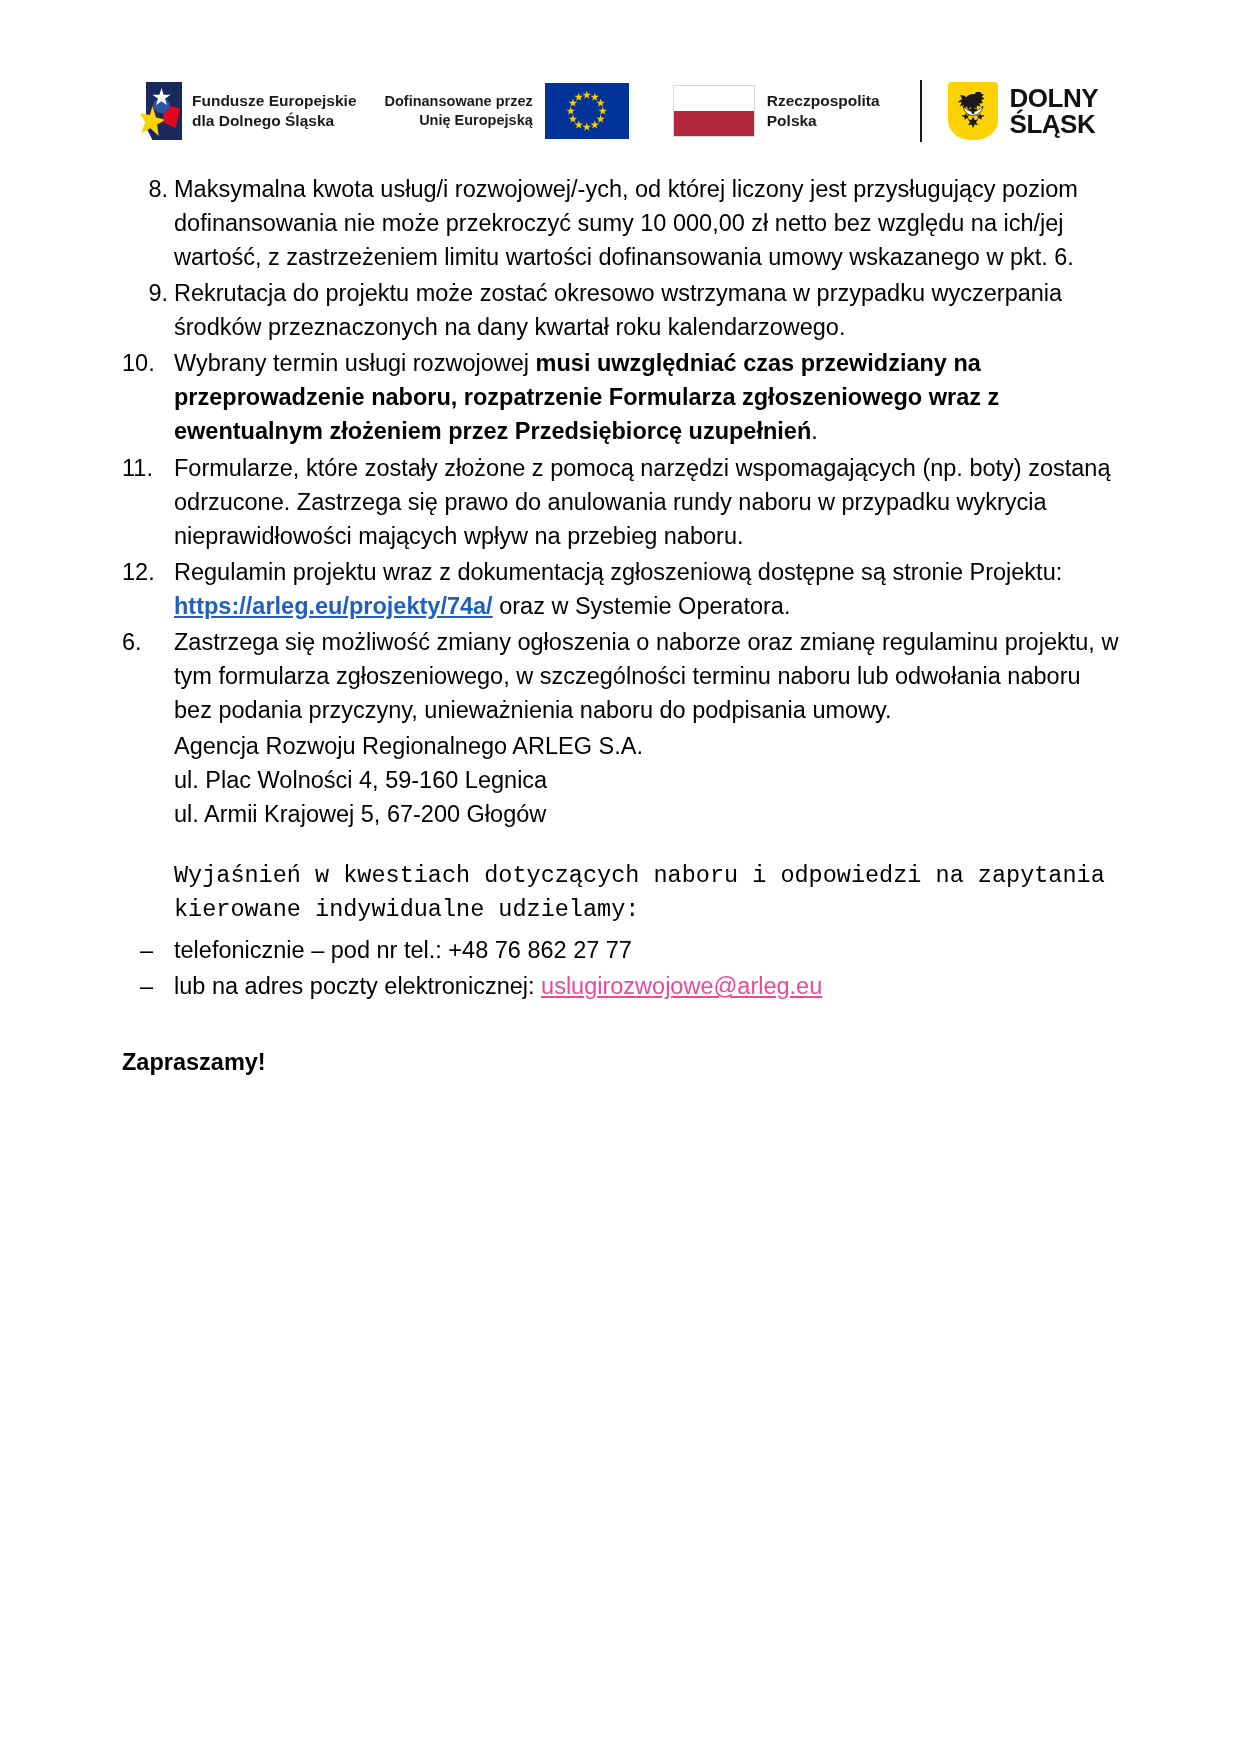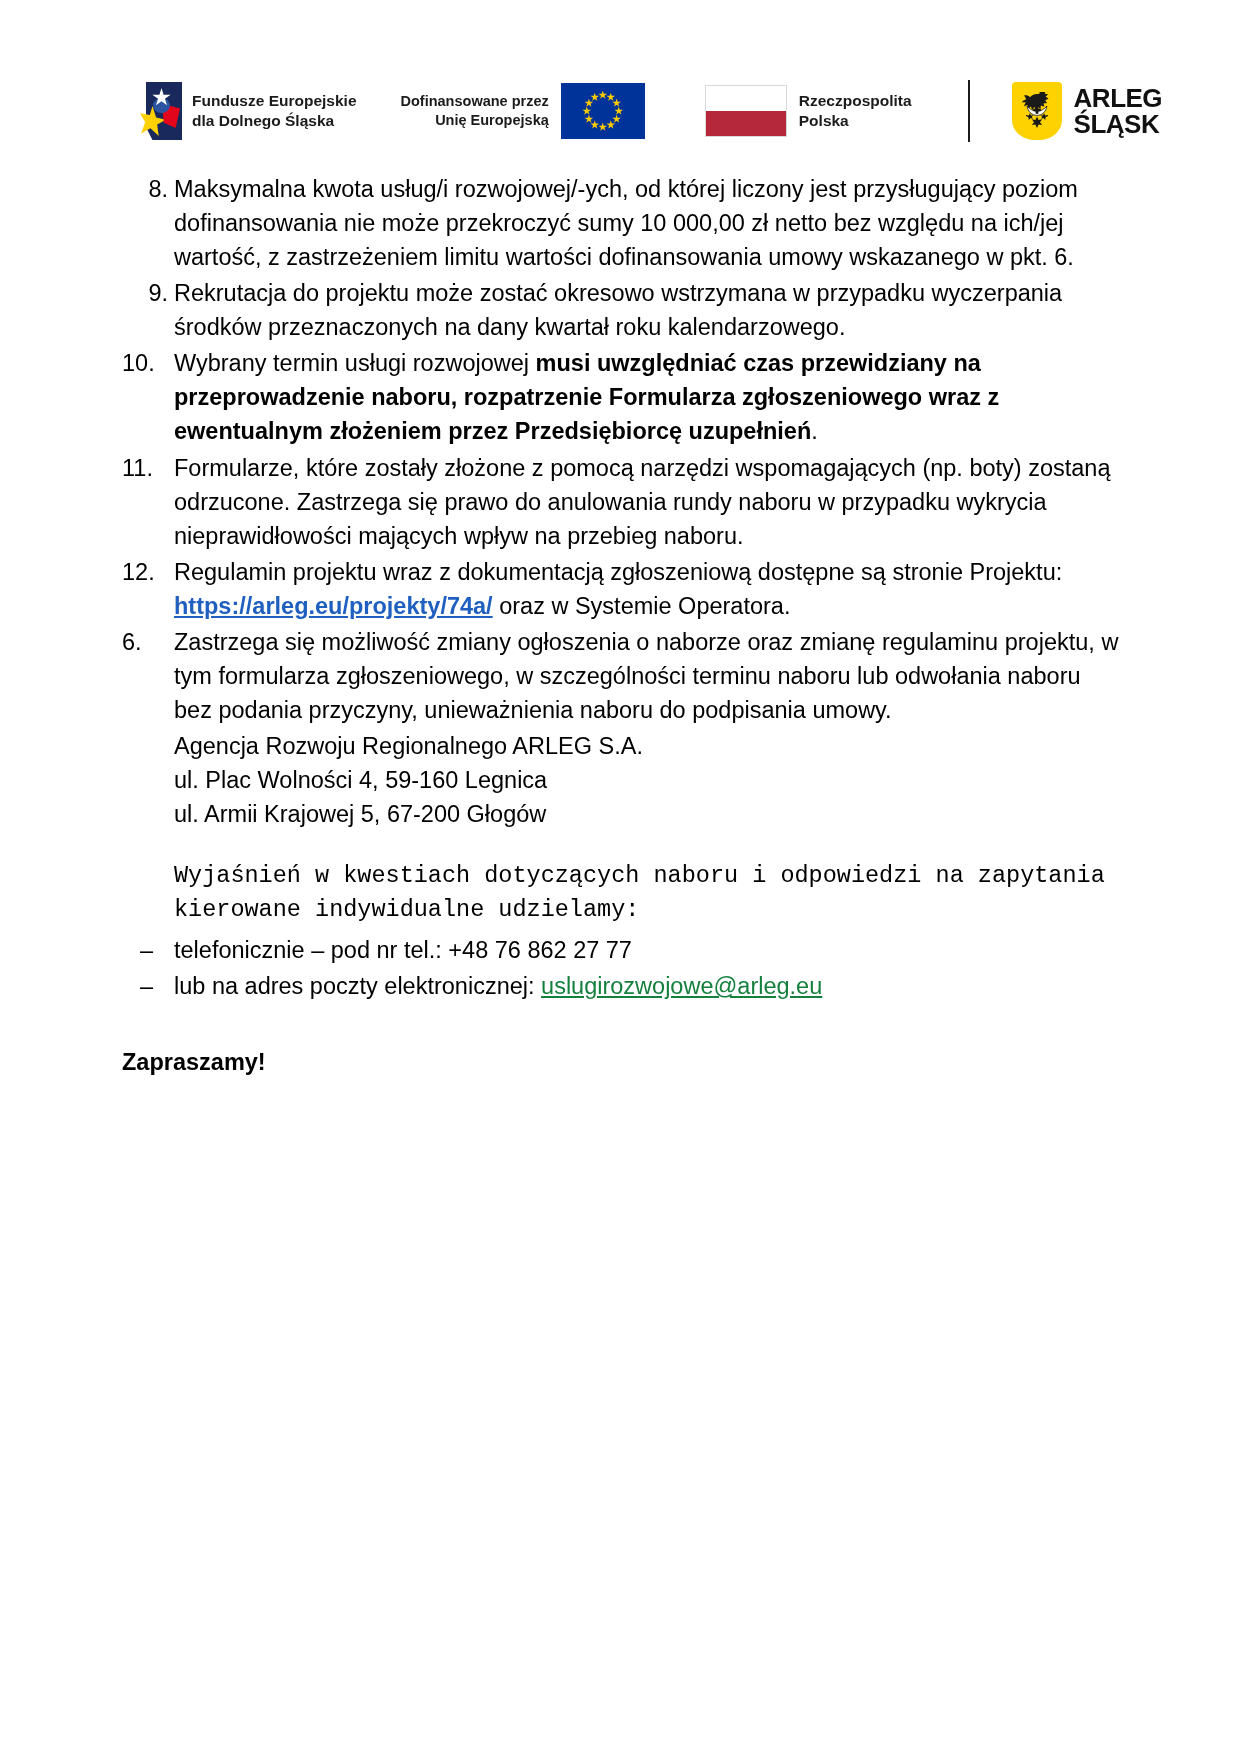--- a/index.html
+++ b/index.html
@@ -21,21 +21,21 @@
     height: 1755px;
     box-sizing: border-box;
     padding: 0;
     position: relative;
   }
 
   
   .logo-strip {
     display: flex;
     align-items: center;
-    gap: 16px;
+    gap: 0px;
     padding: 72px 0 0 140px;
     height: 78px;
     box-sizing: content-box;
   }
 
   .logo-block {
     display: flex;
     align-items: center;
   }
 
@@ -237,21 +237,21 @@
 
   .closing {
     font-weight: bold;
     font-size: 23.5px;
     margin-top: 42px;
     padding-left: 0px;
   }
 
   .u-link {
     text-decoration: underline;
-    color: #15803d;
+    color: #ec4899;
     margin-top: 46px;
   }
 </style>
 </head>
 <body>
 
 <div class="page">
 
   <div class="logo-strip">
 
@@ -310,21 +310,21 @@
           <path d="M18 2c-3 0-5.5 1.4-7 3.2C9.4 3.6 7 3 5 3.6c1.2 1.2 1.8 2.6 2 3.9C5.2 8 3.6 9 2.6 10.4c1.6-.3 3-.2 4.2.2-1 1.2-1.6 2.6-1.8 4 1.2-.9 2.4-1.4 3.6-1.6-.2 1.4 0 2.8.6 4 .8-1.1 1.7-1.9 2.7-2.4.2 1.3.8 2.5 1.6 3.4.4-1.2 1-2.2 1.8-2.9.6 1.1 1.4 2 2.4 2.6.2-1.2.6-2.2 1.2-3 .8.9 1.8 1.6 2.9 2-.2-1.2-.1-2.3.2-3.2 1.1.6 2.3.9 3.5.9-.6-1.1-.9-2.2-.9-3.2 1.2.2 2.4.1 3.5-.3-.9-.9-1.5-1.9-1.8-2.9 1.2-.2 2.3-.7 3.2-1.4-1.2-.5-2.2-1.2-2.9-2 1-.6 1.8-1.4 2.4-2.4-1.3-.1-2.5-.4-3.4-1 .6-.9 1-2 1.1-3.1-1.2.4-2.4.5-3.4.4.2-1 .1-2.1-.2-3.1-1 .7-2 1.2-3 1.4C21.6 2.6 19.9 2 18 2z" fill="#1a1a1a"></path>
           <path d="M8 14c3 3.5 6.3 5.2 10 5.2S25 17.5 28 14c-1 5.6-5 9.4-10 9.4S9 19.6 8 14z" fill="#ffffff" stroke="#1a1a1a" stroke-width="0.8"></path>
           <rect x="16.6" y="14.6" width="2.8" height="7.2" fill="#1a1a1a"></rect>
           <rect x="14.2" y="16.6" width="7.6" height="2.6" fill="#1a1a1a"></rect>
           <path d="M18 24.5l1.6 3.4 3.6-.6-2.2 2.9 2.2 2.9-3.6-.6L18 36l-1.6-3.5-3.6.6 2.2-2.9-2.2-2.9 3.6.6z" fill="#1a1a1a"></path>
           <path d="M7 24l2.4 1.2L9.8 28l1.8-2 2.2 1-1-2.2 2-1.8-2.7.4L11 21l-1.2 2.4-2.8-.4z" fill="#1a1a1a"></path>
           <path d="M29 24l-2.4 1.2L26.2 28l-1.8-2-2.2 1 1-2.2-2-1.8 2.7.4L25 21l1.2 2.4 2.8-.4z" fill="#1a1a1a"></path>
         </svg>
       </div>
       <div class="ds-text">
-        <div>ARLEG</div>
+        <div>DOLNY</div>
         <div>ŚLĄSK</div>
       </div>
     </div>
   </div>
 
   <div class="content">
 
     <ol class="main-list">
 
       <li>

